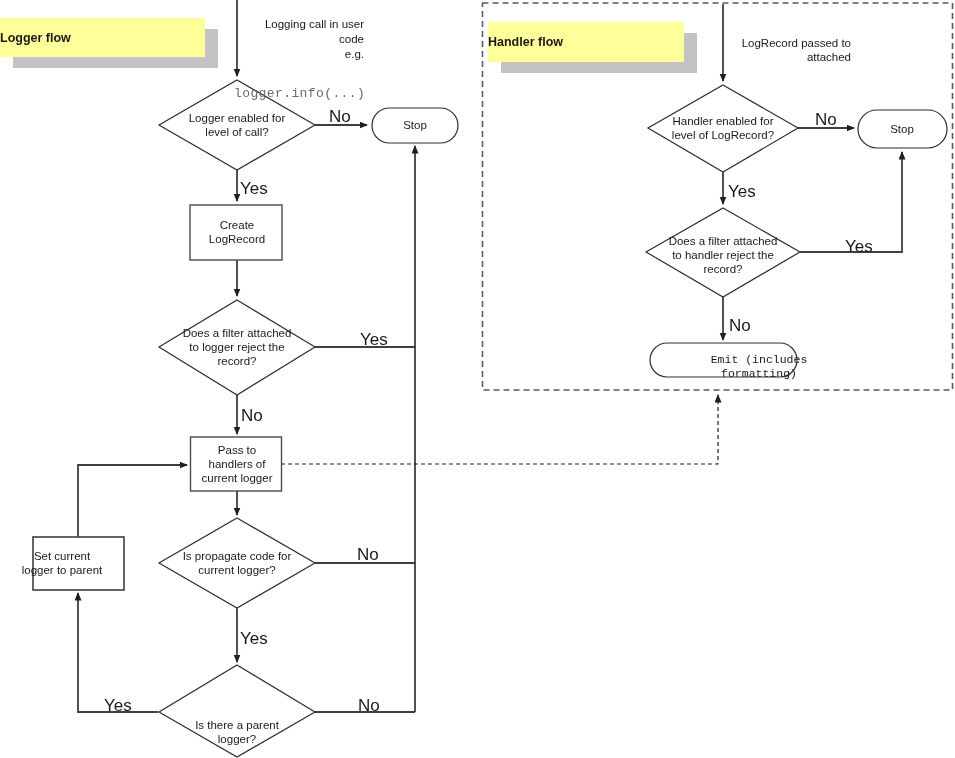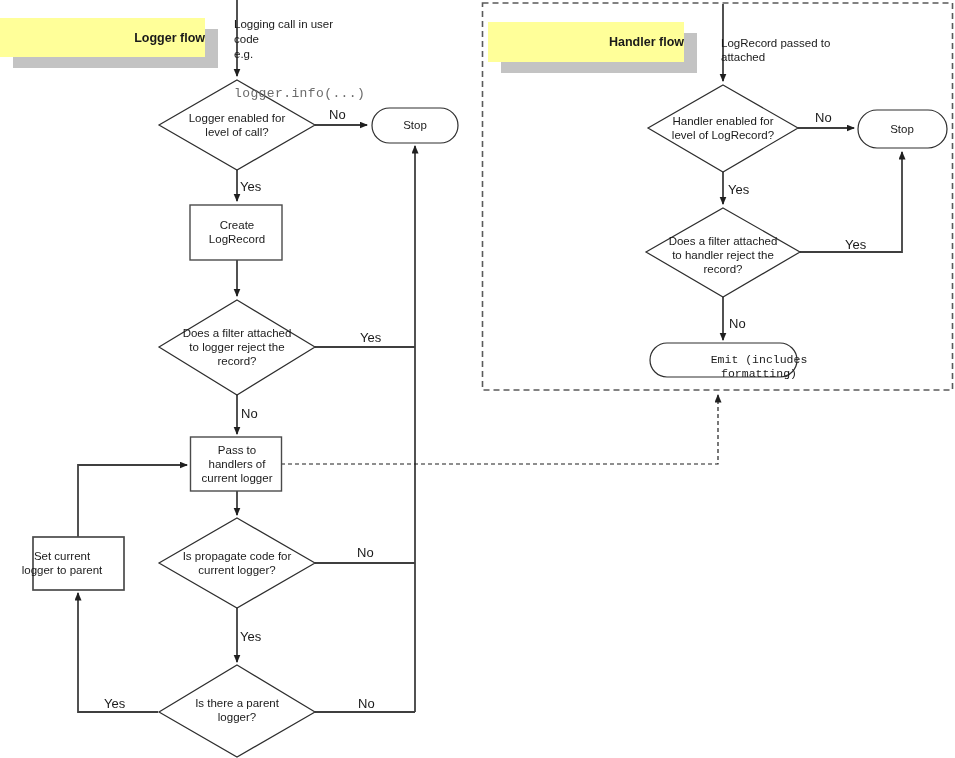--- a/index.html
+++ b/index.html
@@ -1,23 +1,23 @@
 <!DOCTYPE html>
 <html><head>
 <meta charset="utf-8">
 <style>
   html,body{margin:0;padding:0;background:#ffffff;}
   #stage{position:relative;width:955px;height:758px;background:#ffffff;overflow:hidden;
          font-family:"Liberation Sans",sans-serif;}
   svg{position:absolute;left:0;top:0;}
-  .title-box{position:absolute;background:#ffff99;display:flex;align-items:center;justify-content:flex-end;
+  .title-box{position:absolute;background:#ffff99;display:flex;align-items:center;justify-content:flex-start;
              font-size:12.5px;font-weight:bold;color:#1a1a1a;box-shadow:13px 11px 0 #c3c3c3;}
   .node-label{position:absolute;font-size:11.5px;line-height:14px;color:#1a1a1a;text-align:center;}
-  .edge-label{position:absolute;font-size:13px;color:#1a1a1a;white-space:nowrap;}
-  .entry-note{position:absolute;font-size:11.5px;line-height:15px;color:#1a1a1a;text-align:left;}
+  .edge-label{position:absolute;font-size:17px;color:#1a1a1a;white-space:nowrap;}
+  .entry-note{position:absolute;font-size:11.5px;line-height:15px;color:#1a1a1a;text-align:right;}
   .code-line{font-family:"Liberation Mono","DejaVu Sans Mono",monospace;color:#6b6b6b;font-size:13px;letter-spacing:.4px;margin-top:24px;}
 </style>
 </head>
 <body>
 
 <div id="stage">
 
   <svg width="955" height="758" viewBox="0 0 955 758">
     <defs>
       <marker id="ah" markerWidth="10" markerHeight="8" refX="7.5" refY="3.5" orient="auto" markerUnits="userSpaceOnUse">
@@ -93,21 +93,21 @@
   </div>
   <div class="node-label" style="left:189px;top:443px;width:96px;">
     <div>Pass to</div>
     <div>handlers of</div>
     <div>current logger</div>
   </div>
   <div class="node-label" style="left:177px;top:549px;width:120px;">
     <div>Is propagate code for</div>
     <div>current logger?</div>
   </div>
-  <div class="node-label" style="left:182px;top:696px;width:110px;">
+  <div class="node-label" style="left:182px;top:718px;width:110px;">
     <div>Is there a parent</div>
     <div>logger?</div>
   </div>
   <div class="node-label" style="left:14px;top:549px;width:96px;">
     <div>Set current</div>
     <div>logger to parent</div>
   </div>
 
   <div class="edge-label" style="left:329px;top:107px;">No</div>
   <div class="edge-label" style="left:240px;top:179px;">Yes</div>

